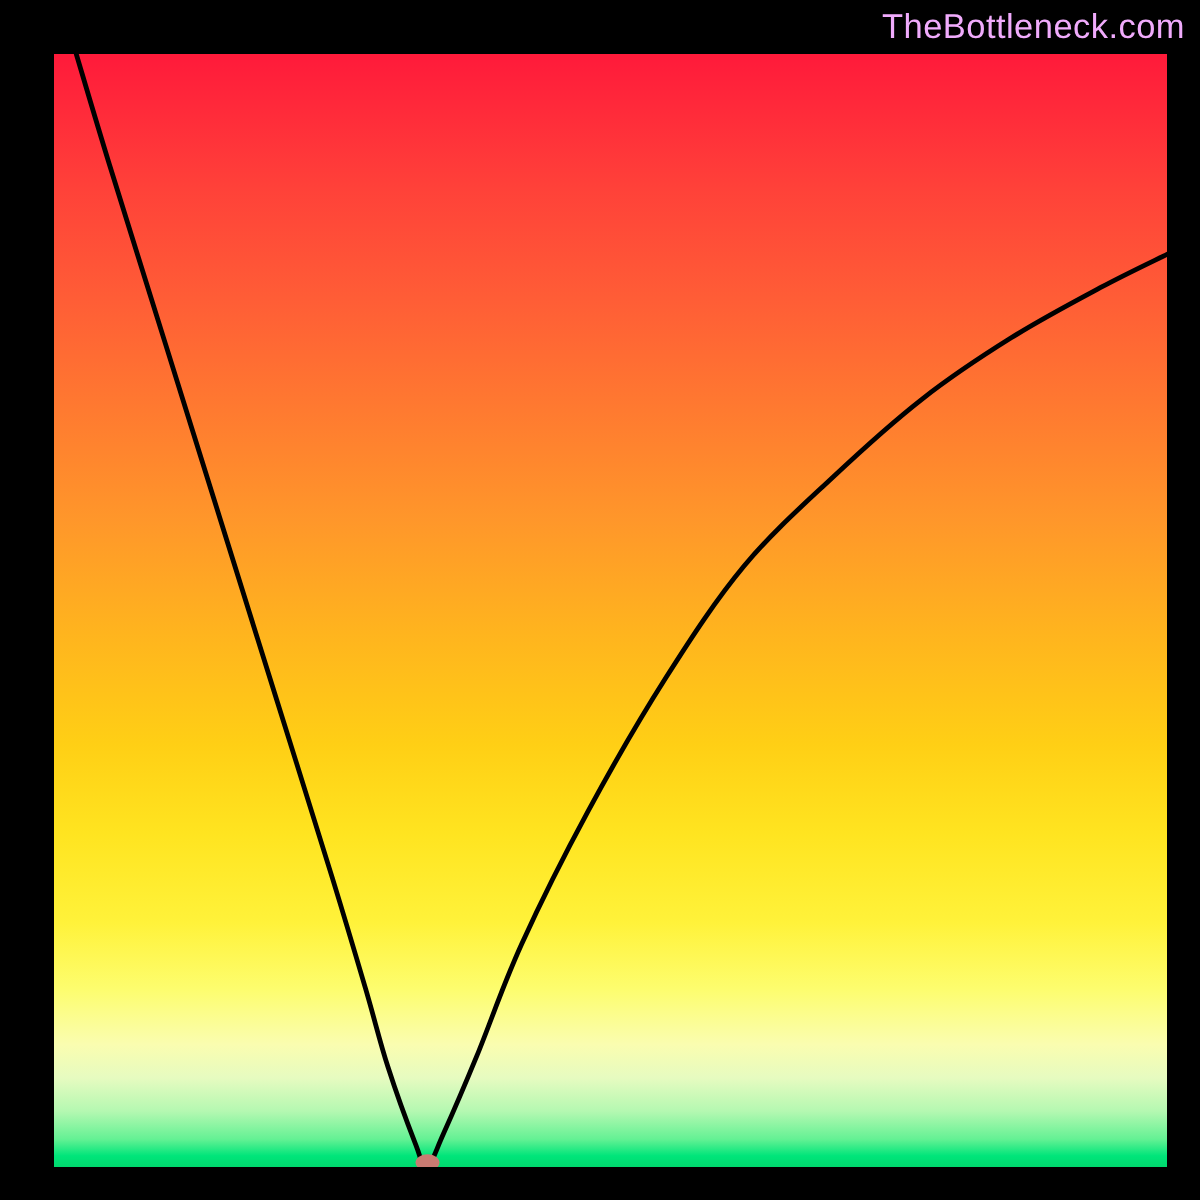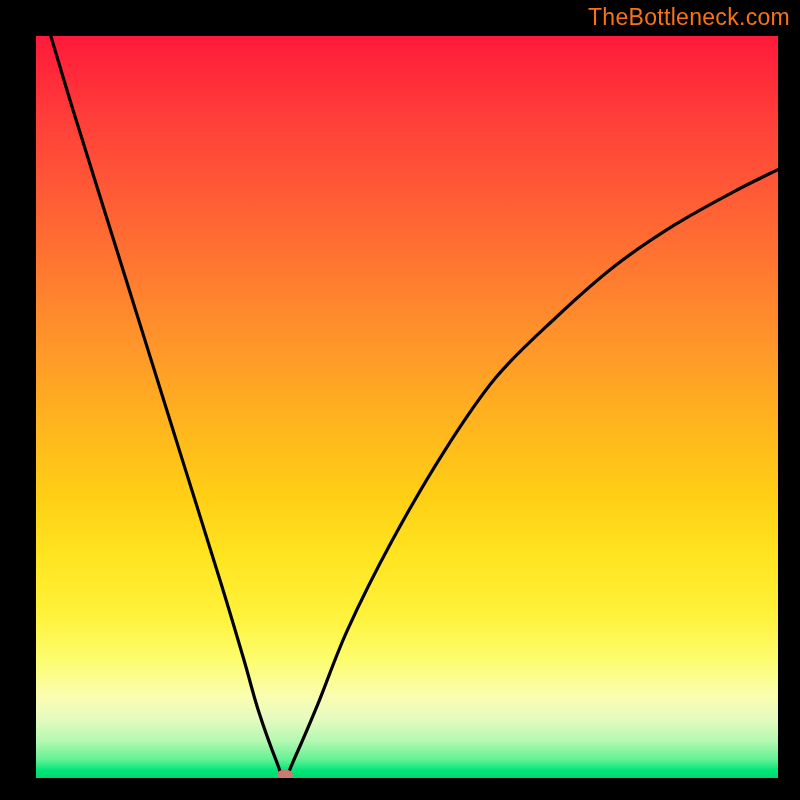--- a/index.html
+++ b/index.html
@@ -9,21 +9,21 @@
     width: 800px;
     height: 800px;
     background: #000;
   }
   .watermark {
     position: absolute;
     top: 4px;
     right: 10px;
     font-family: Arial, Helvetica, sans-serif;
     font-size: 23px;
-    color: #f97316;
+    color: #f0abfc;
     letter-spacing: 0.3px;
     font-weight: 500;
   }
   .plot-area {
     position: absolute;
     left: 36px;
     top: 36px;
     width: 742px;
     height: 742px;
     overflow: hidden;

